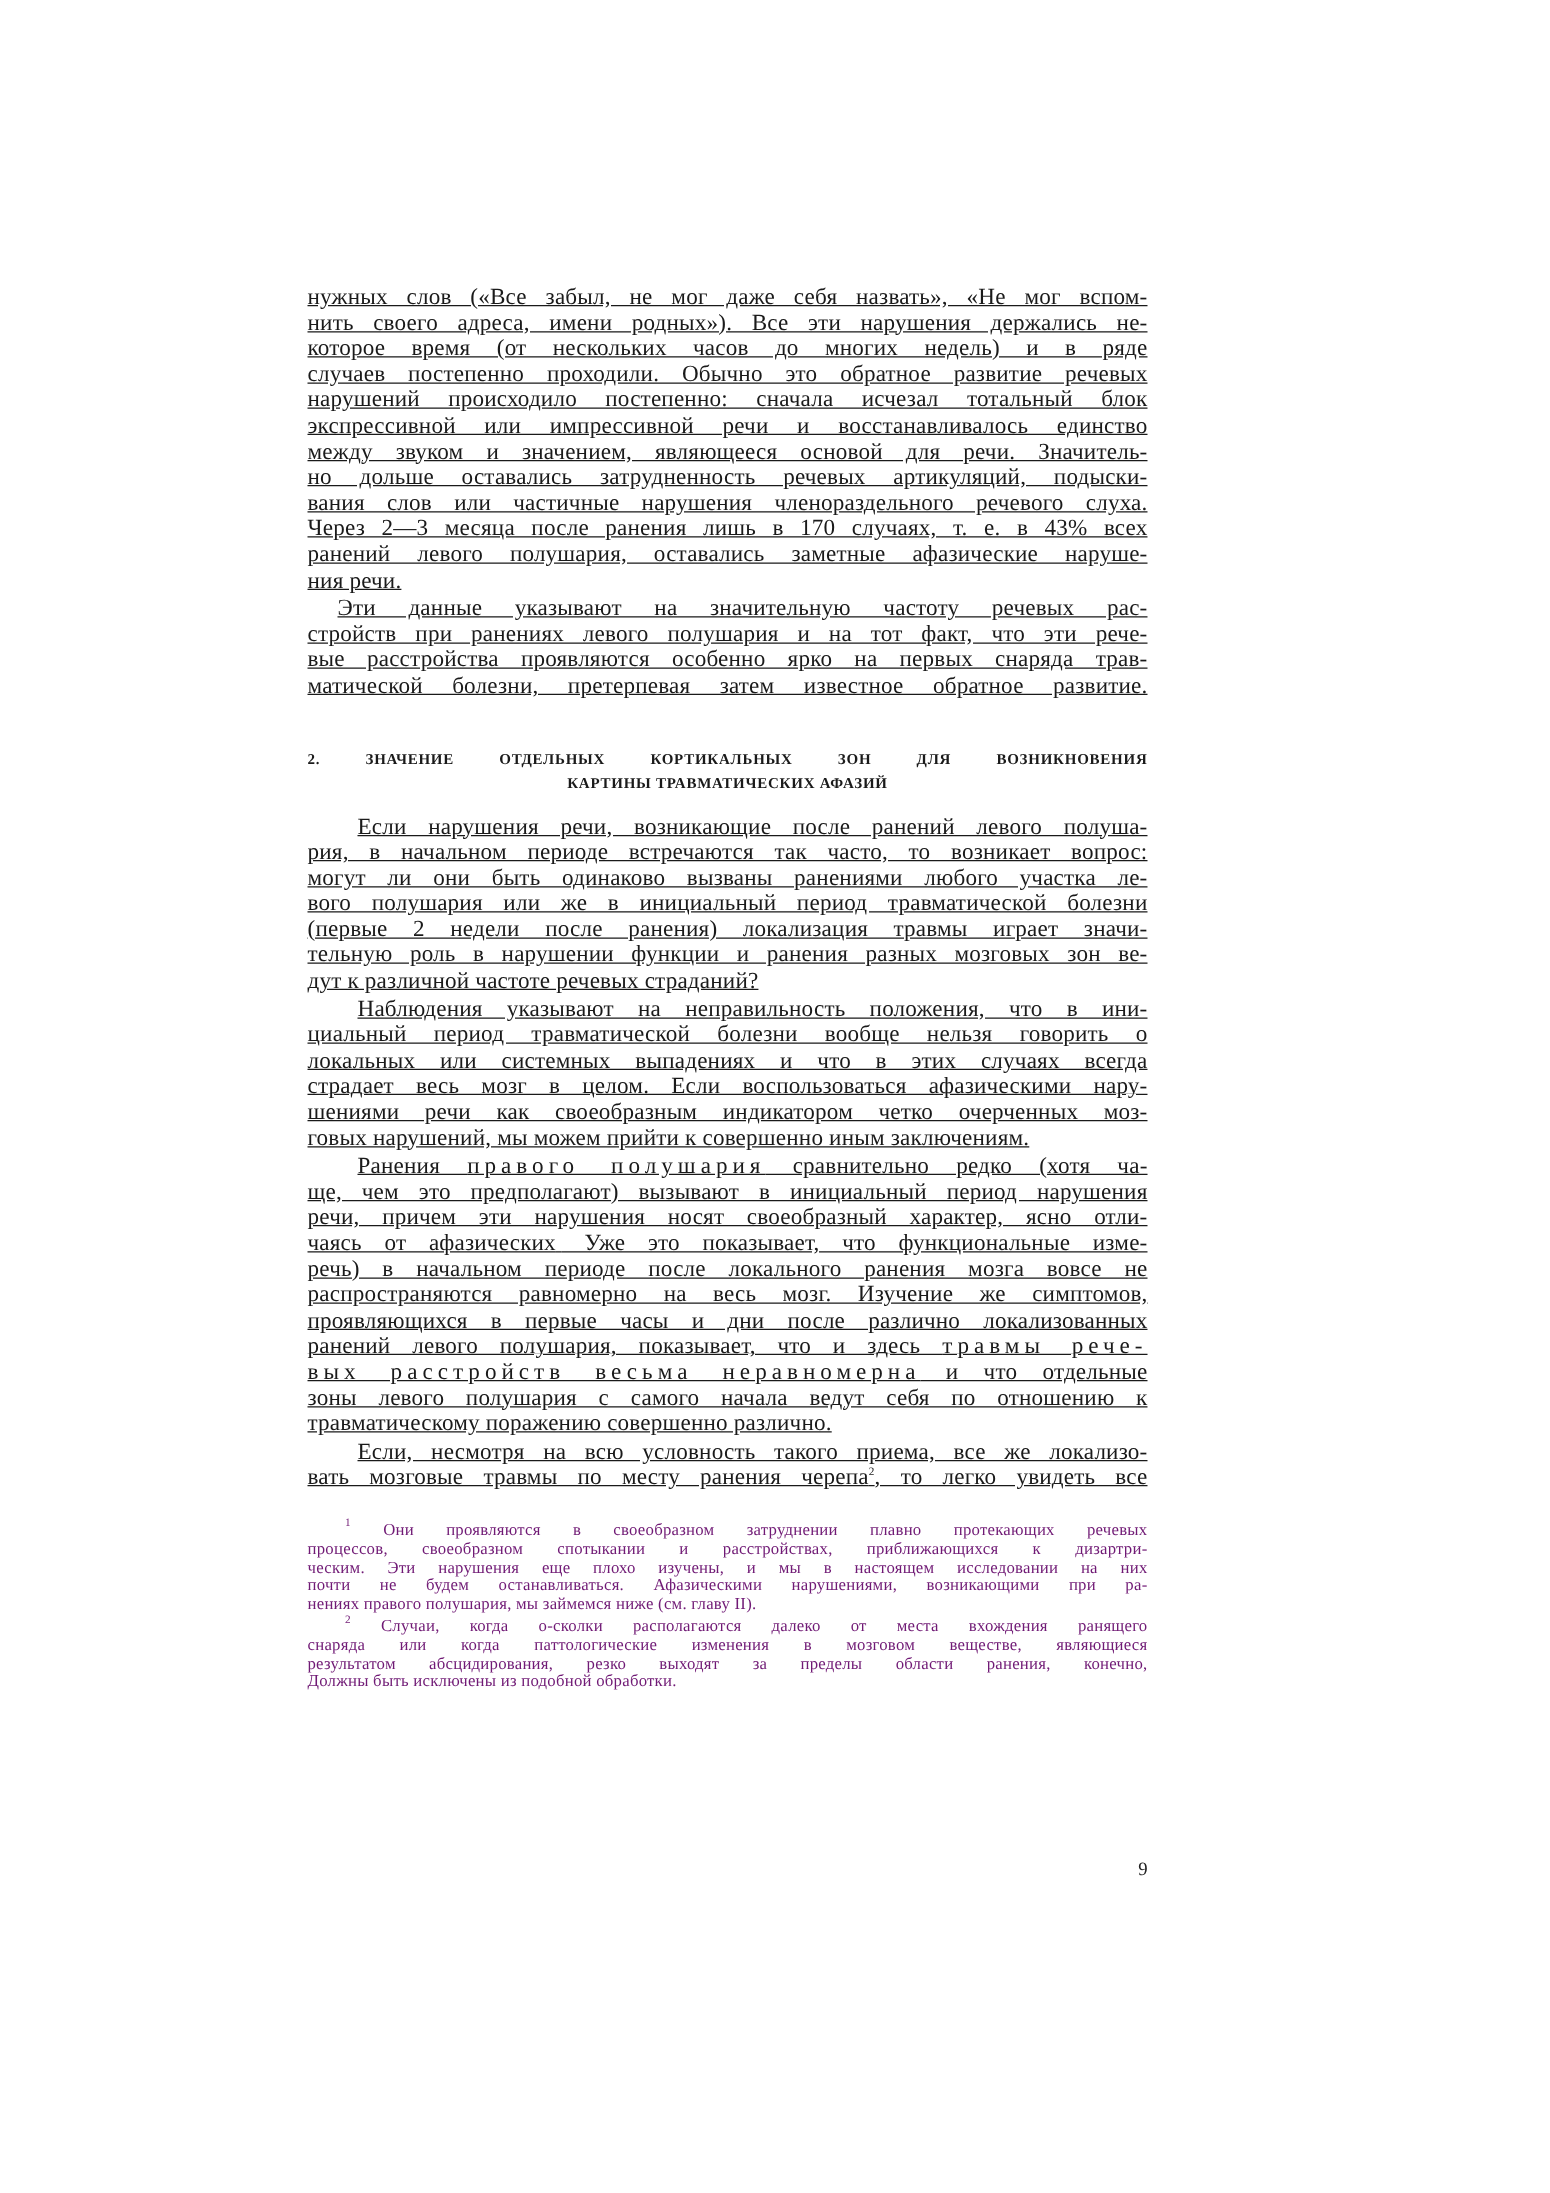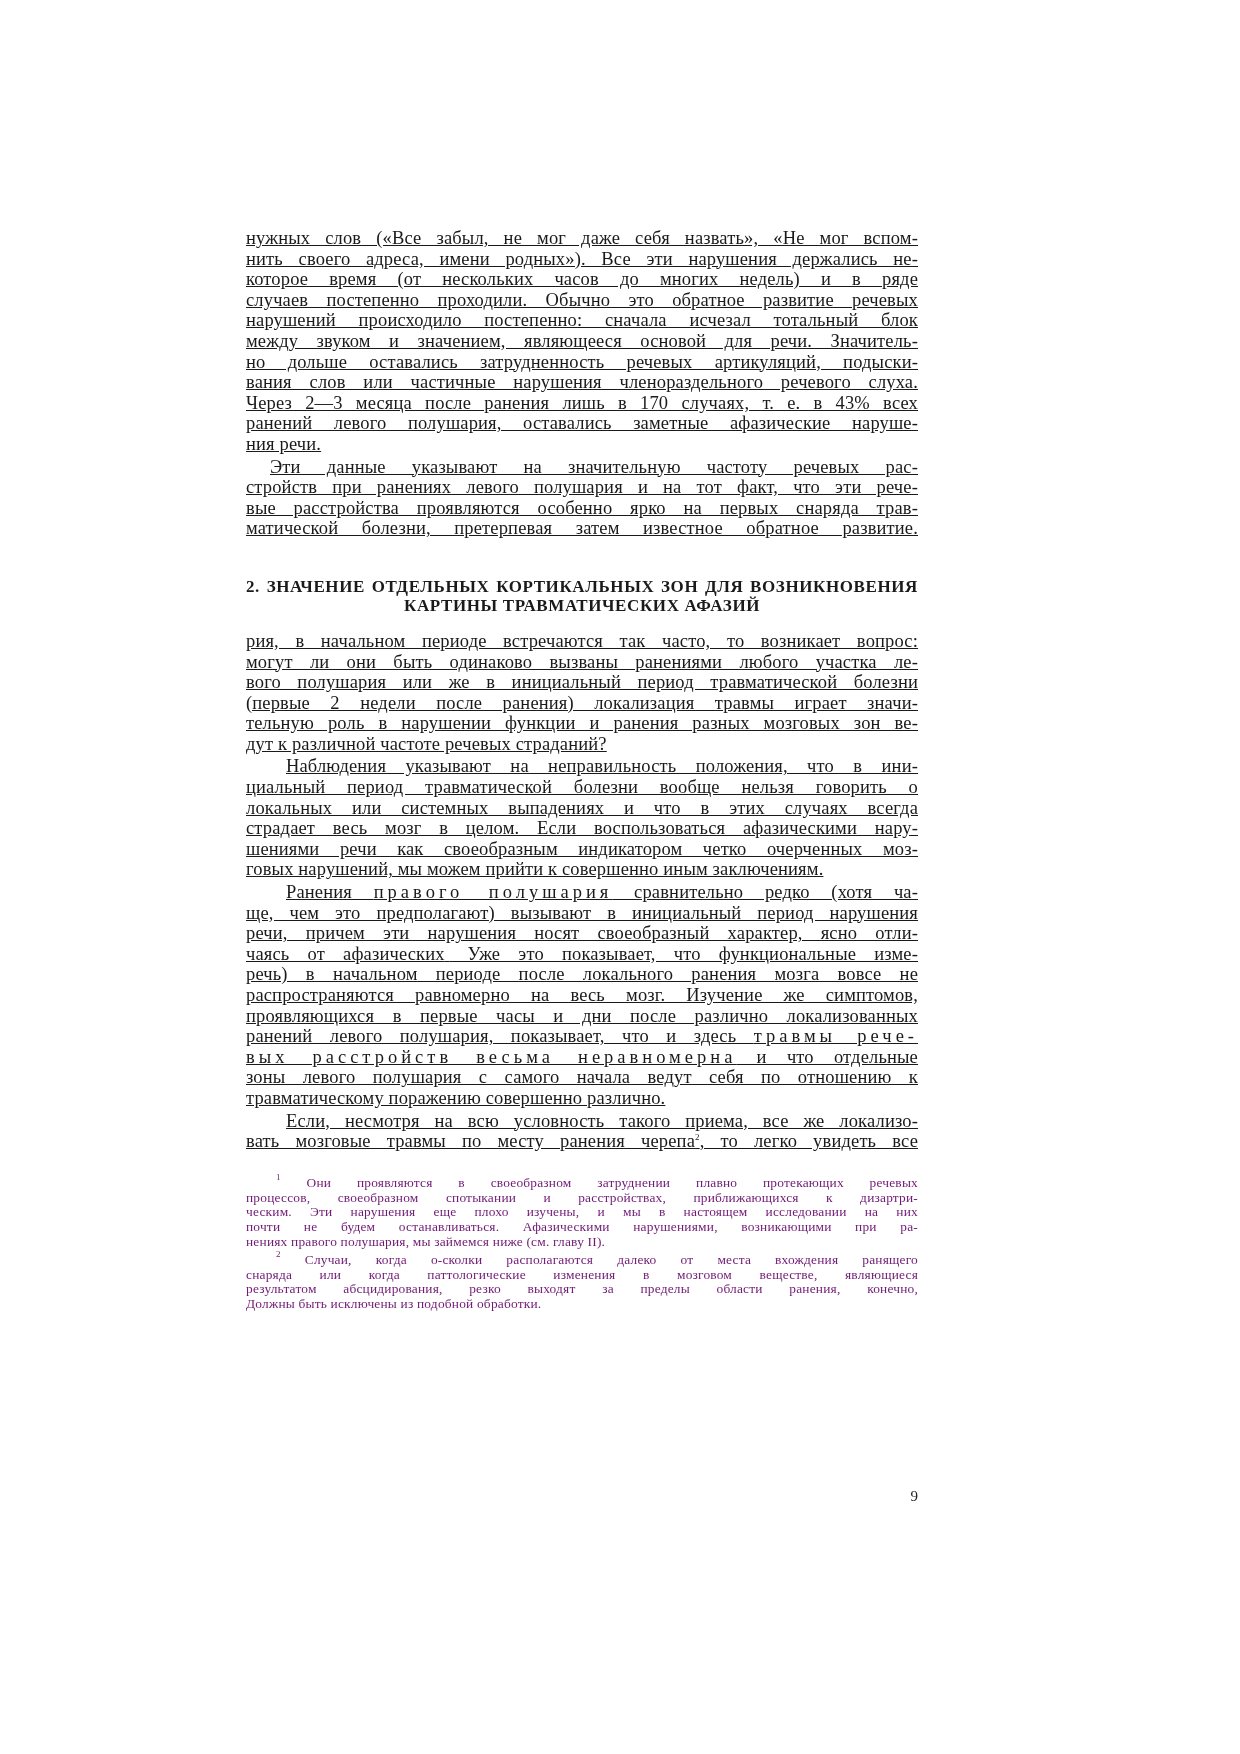--- a/index.html
+++ b/index.html
@@ -41,21 +41,21 @@
     .line.indent-s {
       padding-left: 24px;
     }
     .para {
       margin: 0 0 2px 0;
     }
     .heading {
       margin-top: 38px;
       margin-bottom: 16px;
       font-weight: bold;
-      font-size: 17px;
+      font-size: 12px;
       line-height: 19px;
       letter-spacing: 0.6px;
     }
     .heading .hline1 {
       display: block;
       text-align: justify;
       text-align-last: justify;
       white-space: nowrap;
     }
     .heading .hline2 {
@@ -108,20 +108,21 @@
 <body>
 
 <div class="page">
 
   <div class="para">
     <span class="line">нужных слов («Все забыл, не мог даже себя назвать», «Не мог вспом-</span>
     <span class="line">нить своего адреса, имени родных»). Все эти нарушения держались не-</span>
     <span class="line">которое время (от нескольких часов до многих недель) и в ряде</span>
     <span class="line">случаев постепенно проходили. Обычно это обратное развитие речевых</span>
     <span class="line">нарушений происходило постепенно: сначала исчезал тотальный блок</span>
+    <span class="line">экспрессивной или импрессивной речи и восстанавливалось единство</span>
     <span class="line">между звуком и значением, являющееся основой для речи. Значитель-</span>
     <span class="line">но дольше оставались затрудненность речевых артикуляций, подыски-</span>
     <span class="line">вания слов или частичные нарушения членораздельного речевого слуха.</span>
     <span class="line">Через 2—3 месяца после ранения лишь в 170 случаях, т. е. в 43% всех</span>
     <span class="line">ранений левого полушария, оставались заметные афазические наруше-</span>
     <span class="line last">ния речи.</span>
   </div>
 
   <div class="para">
     <span class="line indent-s">Эти данные указывают на значительную частоту речевых рас-</span>
@@ -129,20 +130,21 @@
     <span class="line">вые расстройства проявляются особенно ярко на первых снаряда трав-</span>
     <span class="line">матической болезни, претерпевая затем известное обратное развитие.</span>
   </div>
 
   <div class="heading">
     <span class="hline1"><span>2.</span> <span>ЗНАЧЕНИЕ ОТДЕЛЬНЫХ КОРТИКАЛЬНЫХ ЗОН ДЛЯ ВОЗНИКНОВЕНИЯ</span></span>
     <span class="hline2">КАРТИНЫ ТРАВМАТИЧЕСКИХ АФАЗИЙ</span>
   </div>
 
   <div class="para">
+    <span class="line indent">Если нарушения речи, возникающие после ранений левого полуша-</span>
     <span class="line">рия, в начальном периоде встречаются так часто, то возникает вопрос:</span>
     <span class="line">могут ли они быть одинаково вызваны ранениями любого участка ле-</span>
     <span class="line">вого полушария или же в инициальный период травматической болезни</span>
     <span class="line">(первые 2 недели после ранения) локализация травмы играет значи-</span>
     <span class="line">тельную роль в нарушении функции и ранения разных мозговых зон ве-</span>
     <span class="line last">дут к различной частоте речевых страданий?</span>
   </div>
 
   <div class="para">
     <span class="line indent">Наблюдения указывают на неправильность положения, что в ини-</span>

